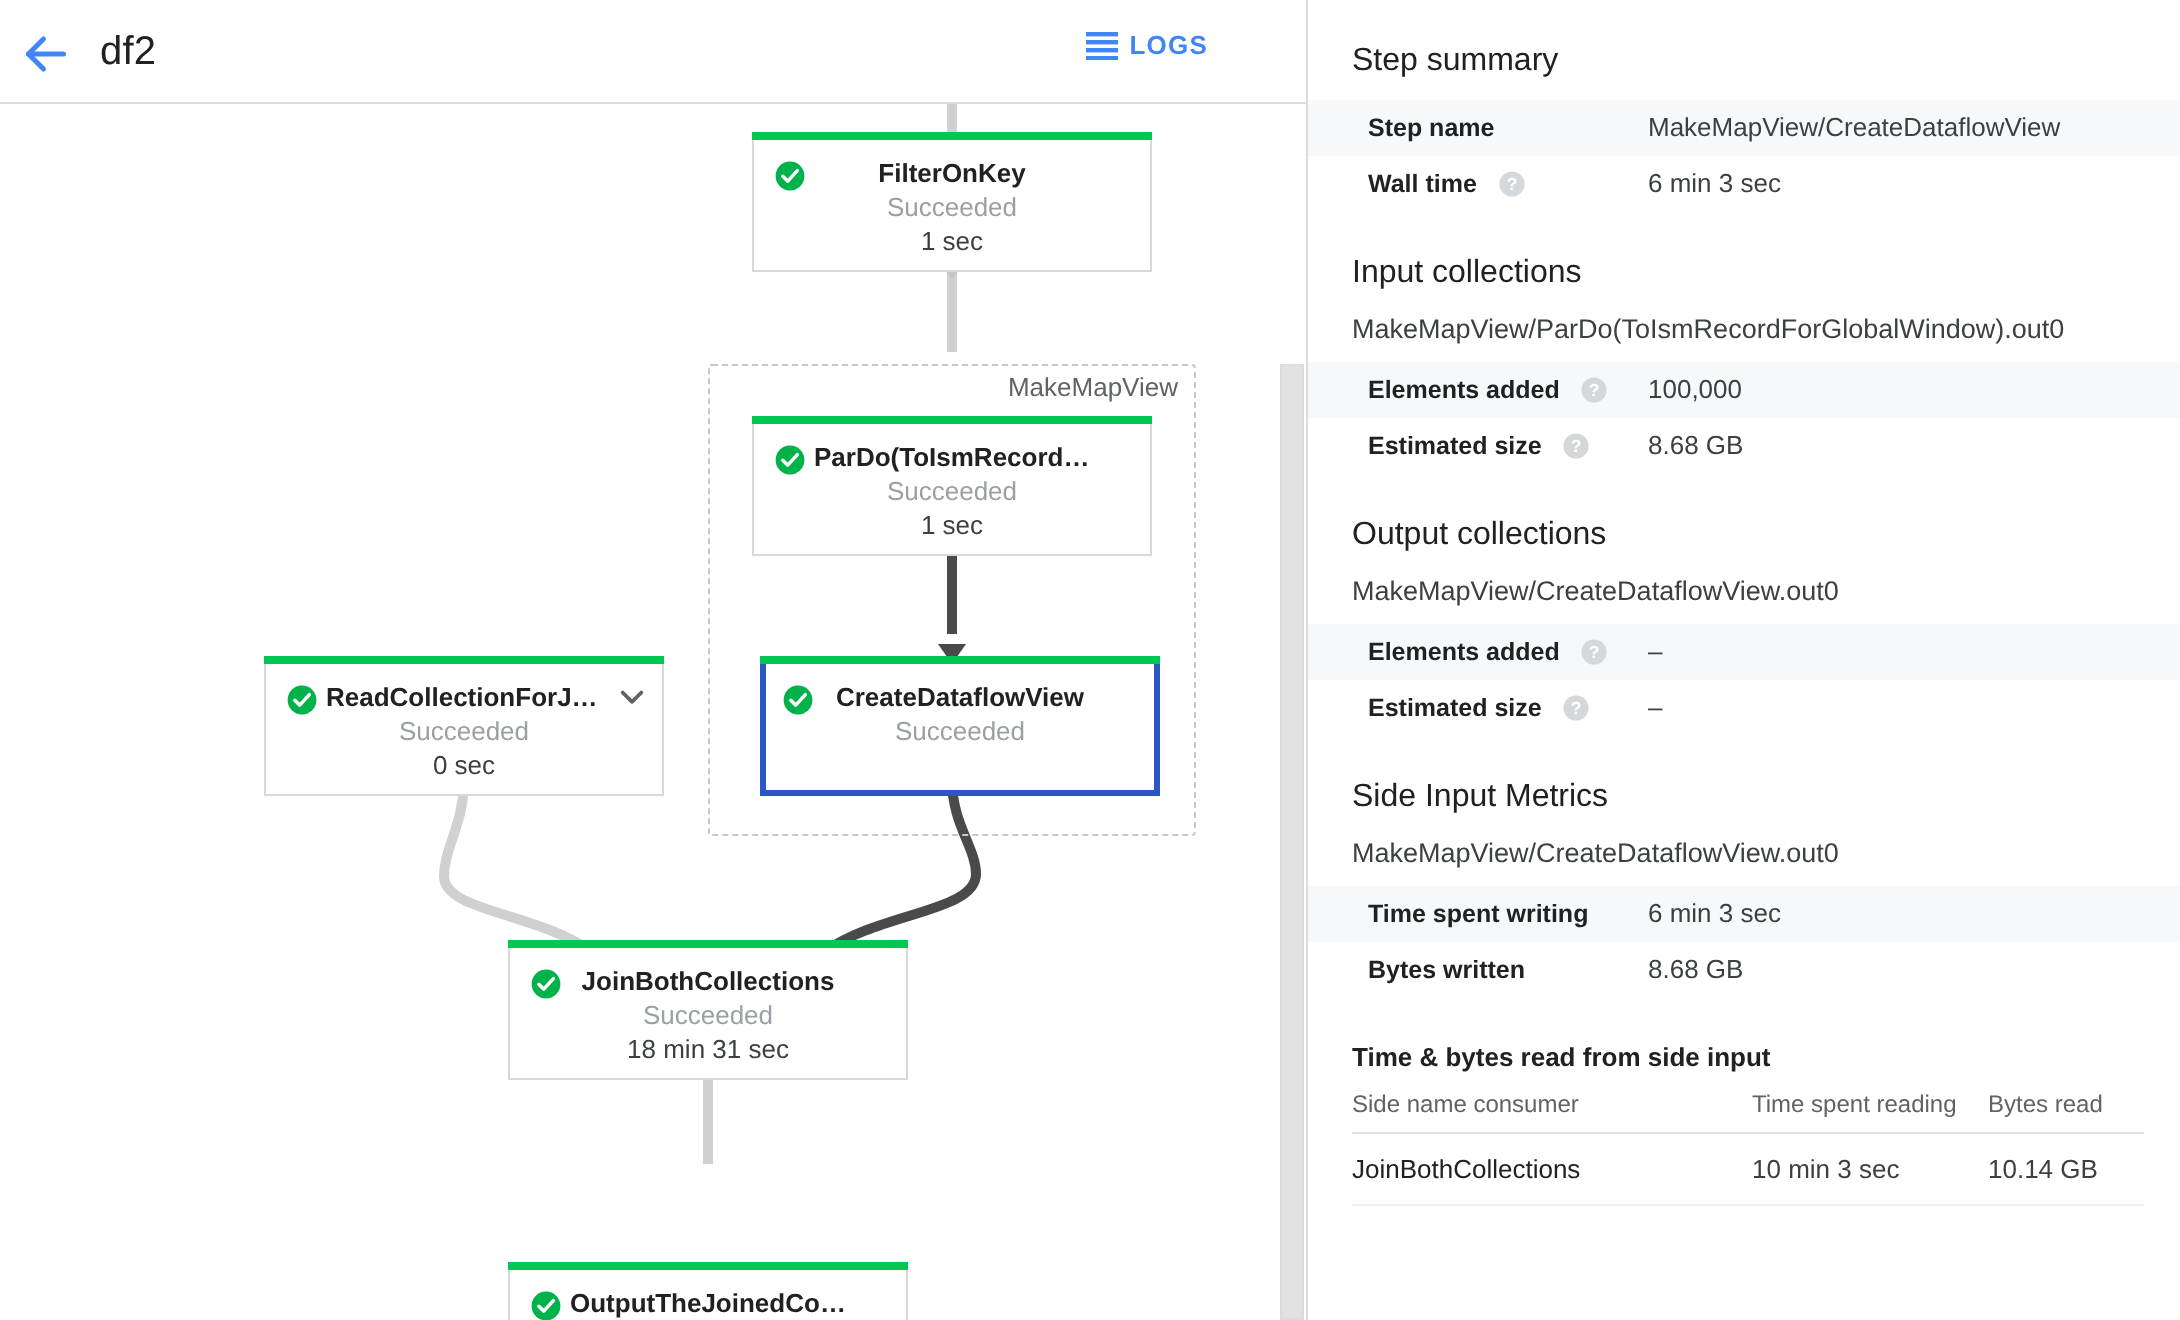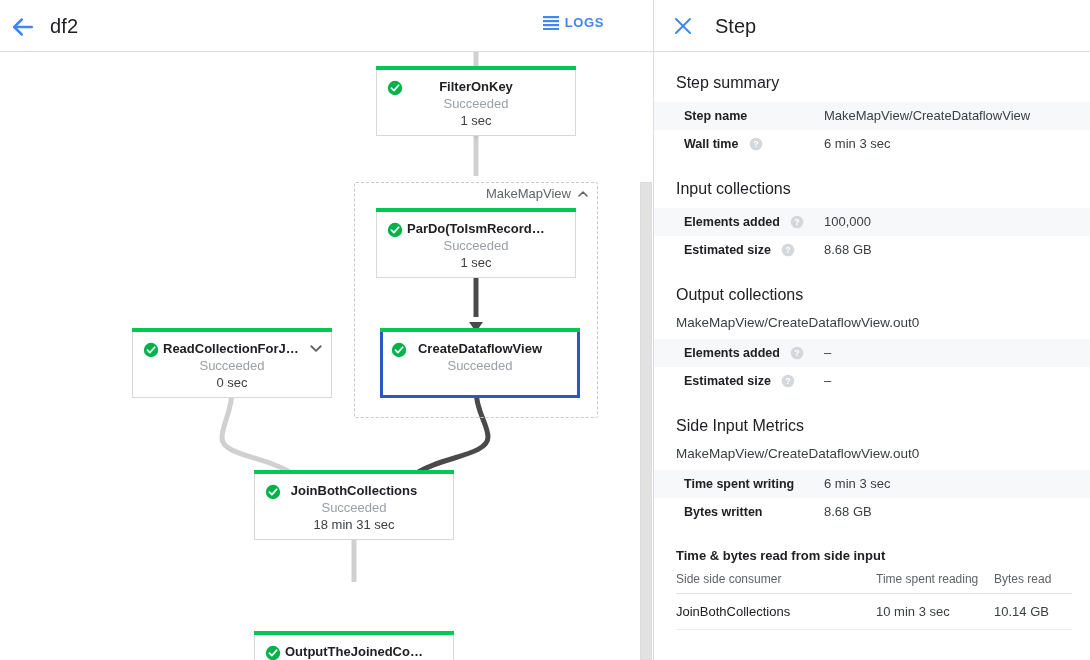--- a/index.html
+++ b/index.html
@@ -64,20 +64,21 @@
     position: absolute;
     border: 1px dashed #c6c8ca;
     border-radius: 2px;
     background: transparent;
   }
   .group-label {
     position: absolute;
     display: flex; align-items: center; gap: 6px;
     font-size: 13px; color: #5f6368;
     cursor: pointer;
+    flex-direction: column;
   }
 
   
   .node {
     position: absolute;
     background: #fff;
     border: 1px solid #d6d8da;
     border-top: none;
     cursor: pointer;
   }
@@ -365,27 +366,20 @@
 
     <div id="graph-scrollbar">
       <div id="graph-scroll-thumb"></div>
     </div>
   </div>
 
   <div id="divider"></div>
 
   <div id="right-pane">
 
-    <div id="panel-header">
-      <svg id="close-icon" viewBox="0 0 24 24" fill="none" stroke="#4285f4" stroke-width="2" stroke-linecap="round">
-        <line x1="5" y1="5" x2="19" y2="19"></line>
-        <line x1="19" y1="5" x2="5" y2="19"></line>
-      </svg>
-      <div id="panel-title">Step</div>
-    </div>
 
     <div id="panel-body">
 
       <div class="section-title">Step summary</div>
       <table class="kv-table">
         <tbody>
             <tr class="striped">
           <td class="k">Step name</td>
           <td class="v">MakeMapView/CreateDataflowView</td>
         </tr>
@@ -396,20 +390,21 @@
               <circle cx="8" cy="8" r="7.2" fill="#d5d8db"></circle>
               <text x="8" y="11.6" text-anchor="middle" font-size="10" font-family="Liberation Sans, sans-serif" fill="#ffffff">?</text>
             </svg>
           </td>
           <td class="v">6 min 3 sec</td>
         </tr>
       </tbody>
         </table>
 
       <div class="section-title">Input collections</div>
+      <div class="collection-name">MakeMapView/ParDo(ToIsmRecordForGlobalWindow).out0</div>
       <table class="kv-table">
         <tbody>
             <tr class="striped">
           <td class="k">
             <span>Elements added</span>
             <svg class="help-icon" viewBox="0 0 16 16">
               <circle cx="8" cy="8" r="7.2" fill="#d5d8db"></circle>
               <text x="8" y="11.6" text-anchor="middle" font-size="10" font-family="Liberation Sans, sans-serif" fill="#ffffff">?</text>
             </svg>
           </td>
@@ -467,21 +462,21 @@
           <td class="k">Bytes written</td>
           <td class="v">8.68 GB</td>
         </tr>
       </tbody>
         </table>
 
       <div class="sub-title">Time &amp; bytes read from side input</div>
       <table class="side-table">
         <thead>
           <tr>
-            <th class="col-consumer">Side side consumer</th>
+            <th class="col-consumer">Side name consumer</th>
             <th class="col-time num">Time spent reading</th>
             <th class="col-bytes num">Bytes read</th>
           </tr>
         </thead>
         <tbody>
           <tr>
             <td class="consumer">JoinBothCollections</td>
             <td class="num">10 min 3 sec</td>
             <td class="num">10.14 GB</td>
           </tr>

